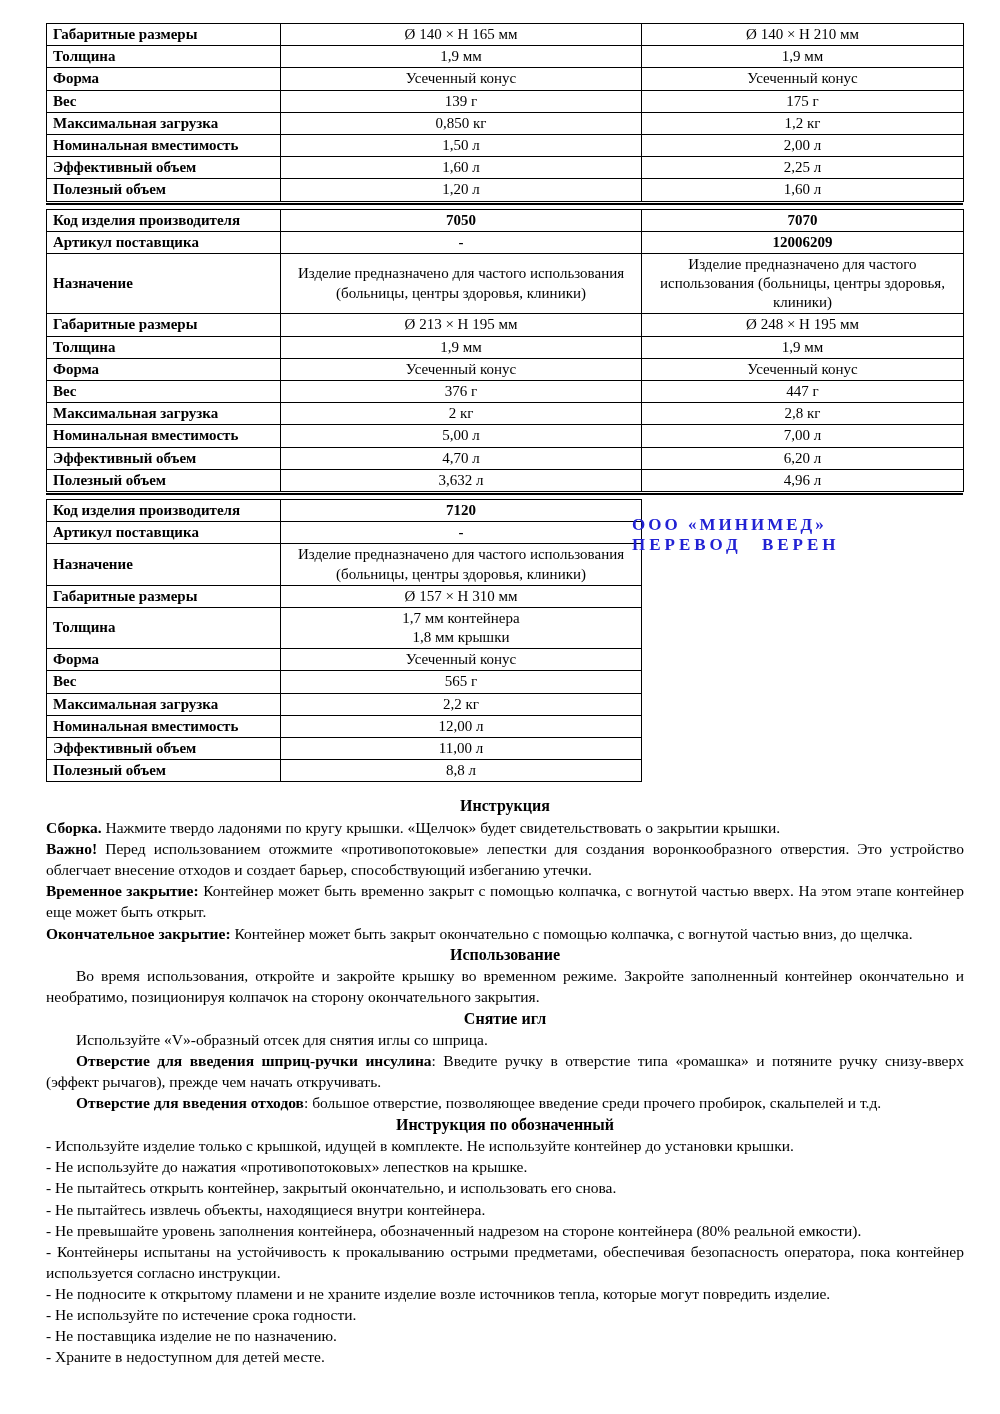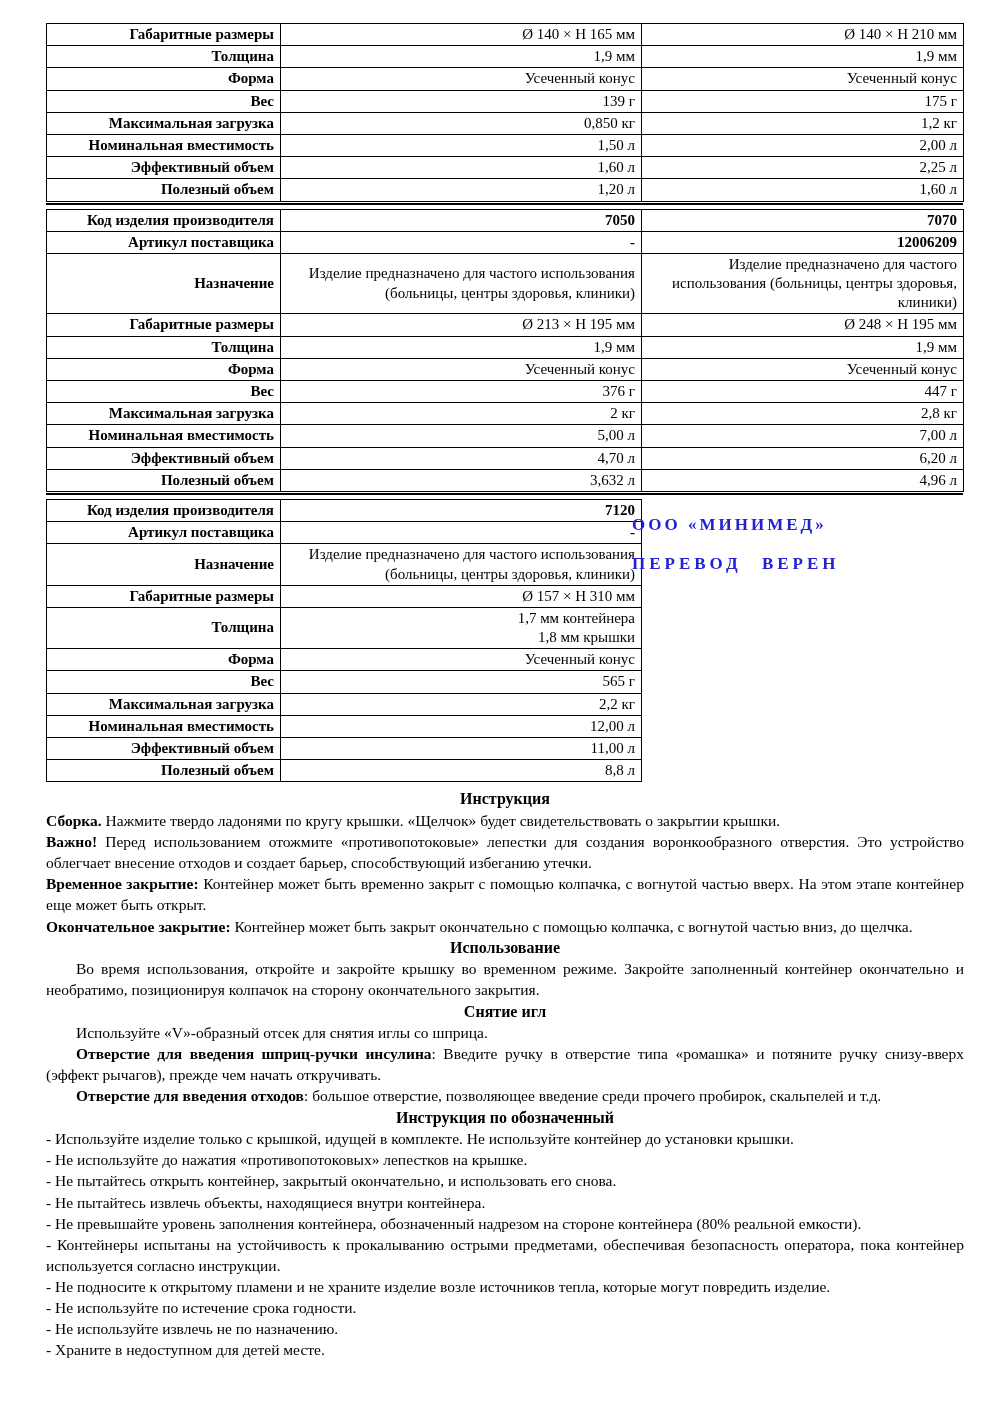--- a/index.html
+++ b/index.html
@@ -30,22 +30,22 @@
     border: 1px solid #000;
     font-size: 15px;
     line-height: 1.28;
     padding: 1px 6px;
     height: 22px;
     vertical-align: middle;
   }
   table.spec col.c-label { width: 234px; }
   table.spec col.c-val1  { width: 361px; }
   table.spec col.c-val2  { width: 322px; }
-  td.lbl { font-weight: bold; text-align: right; }
-  td.val { text-align: right; white-space: pre-line; }
+  td.lbl { font-weight: bold; text-align: left; }
+  td.val { text-align: center; white-space: pre-line; }
   td.val.b { font-weight: bold; }
 
   .thick-divider {
     width: 917px;
     height: 4px;
     background: #000;
     margin-top: 1px;
     margin-bottom: 2px;
     border-bottom: 2px solid #fff;
     box-shadow: 0 3px 0 -2px #000;
@@ -56,32 +56,32 @@
     position: absolute;
     left: 632px;
     top: 515px;
     font-family: "Liberation Serif", serif;
     font-weight: bold;
     white-space: nowrap;
   }
   .stamp-line1 {
     font-size: 17px;
     letter-spacing: 3px;
-    margin-bottom: 19px;
+    margin-bottom: 0;
   }
   .stamp-line2 {
     font-size: 17px;
     letter-spacing: 4px;
     word-spacing: 12px;
   }
 
   
   .textblock {
     width: 918px;
-    margin-top: 6px;
+    margin-top: 13px;
     font-size: 15.5px;
     line-height: 1.36;
   }
   .h {
     text-align: center;
     font-weight: bold;
     font-size: 16px;
   }
   .para { text-align: justify; }
   .para .lead { font-weight: bold; }
@@ -295,18 +295,18 @@
     <div class="h">Инструкция по обозначенный</div>
     <div>
         <div class="list-item">- Используйте изделие только с крышкой, идущей в комплекте. Не используйте контейнер до установки крышки.</div>
         <div class="list-item">- Не используйте до нажатия «противопотоковых» лепестков на крышке.</div>
         <div class="list-item">- Не пытайтесь открыть контейнер, закрытый окончательно, и использовать его снова.</div>
         <div class="list-item">- Не пытайтесь извлечь объекты, находящиеся внутри контейнера.</div>
         <div class="list-item">- Не превышайте уровень заполнения контейнера, обозначенный надрезом на стороне контейнера (80% реальной емкости).</div>
         <div class="list-item">- Контейнеры испытаны на устойчивость к прокалыванию острыми предметами, обеспечивая безопасность оператора, пока контейнер используется согласно инструкции.</div>
         <div class="list-item">- Не подносите к открытому пламени и не храните изделие возле источников тепла, которые могут повредить изделие.</div>
         <div class="list-item">- Не используйте по истечение срока годности.</div>
-        <div class="list-item">- Не используйте извлечь не по назначению.</div>
+        <div class="list-item">- Не поставщика изделие не по назначению.</div>
         <div class="list-item">- Храните в недоступном для детей месте.</div>
       </div>
   </div>
 
 </div>
 
 </body></html>

